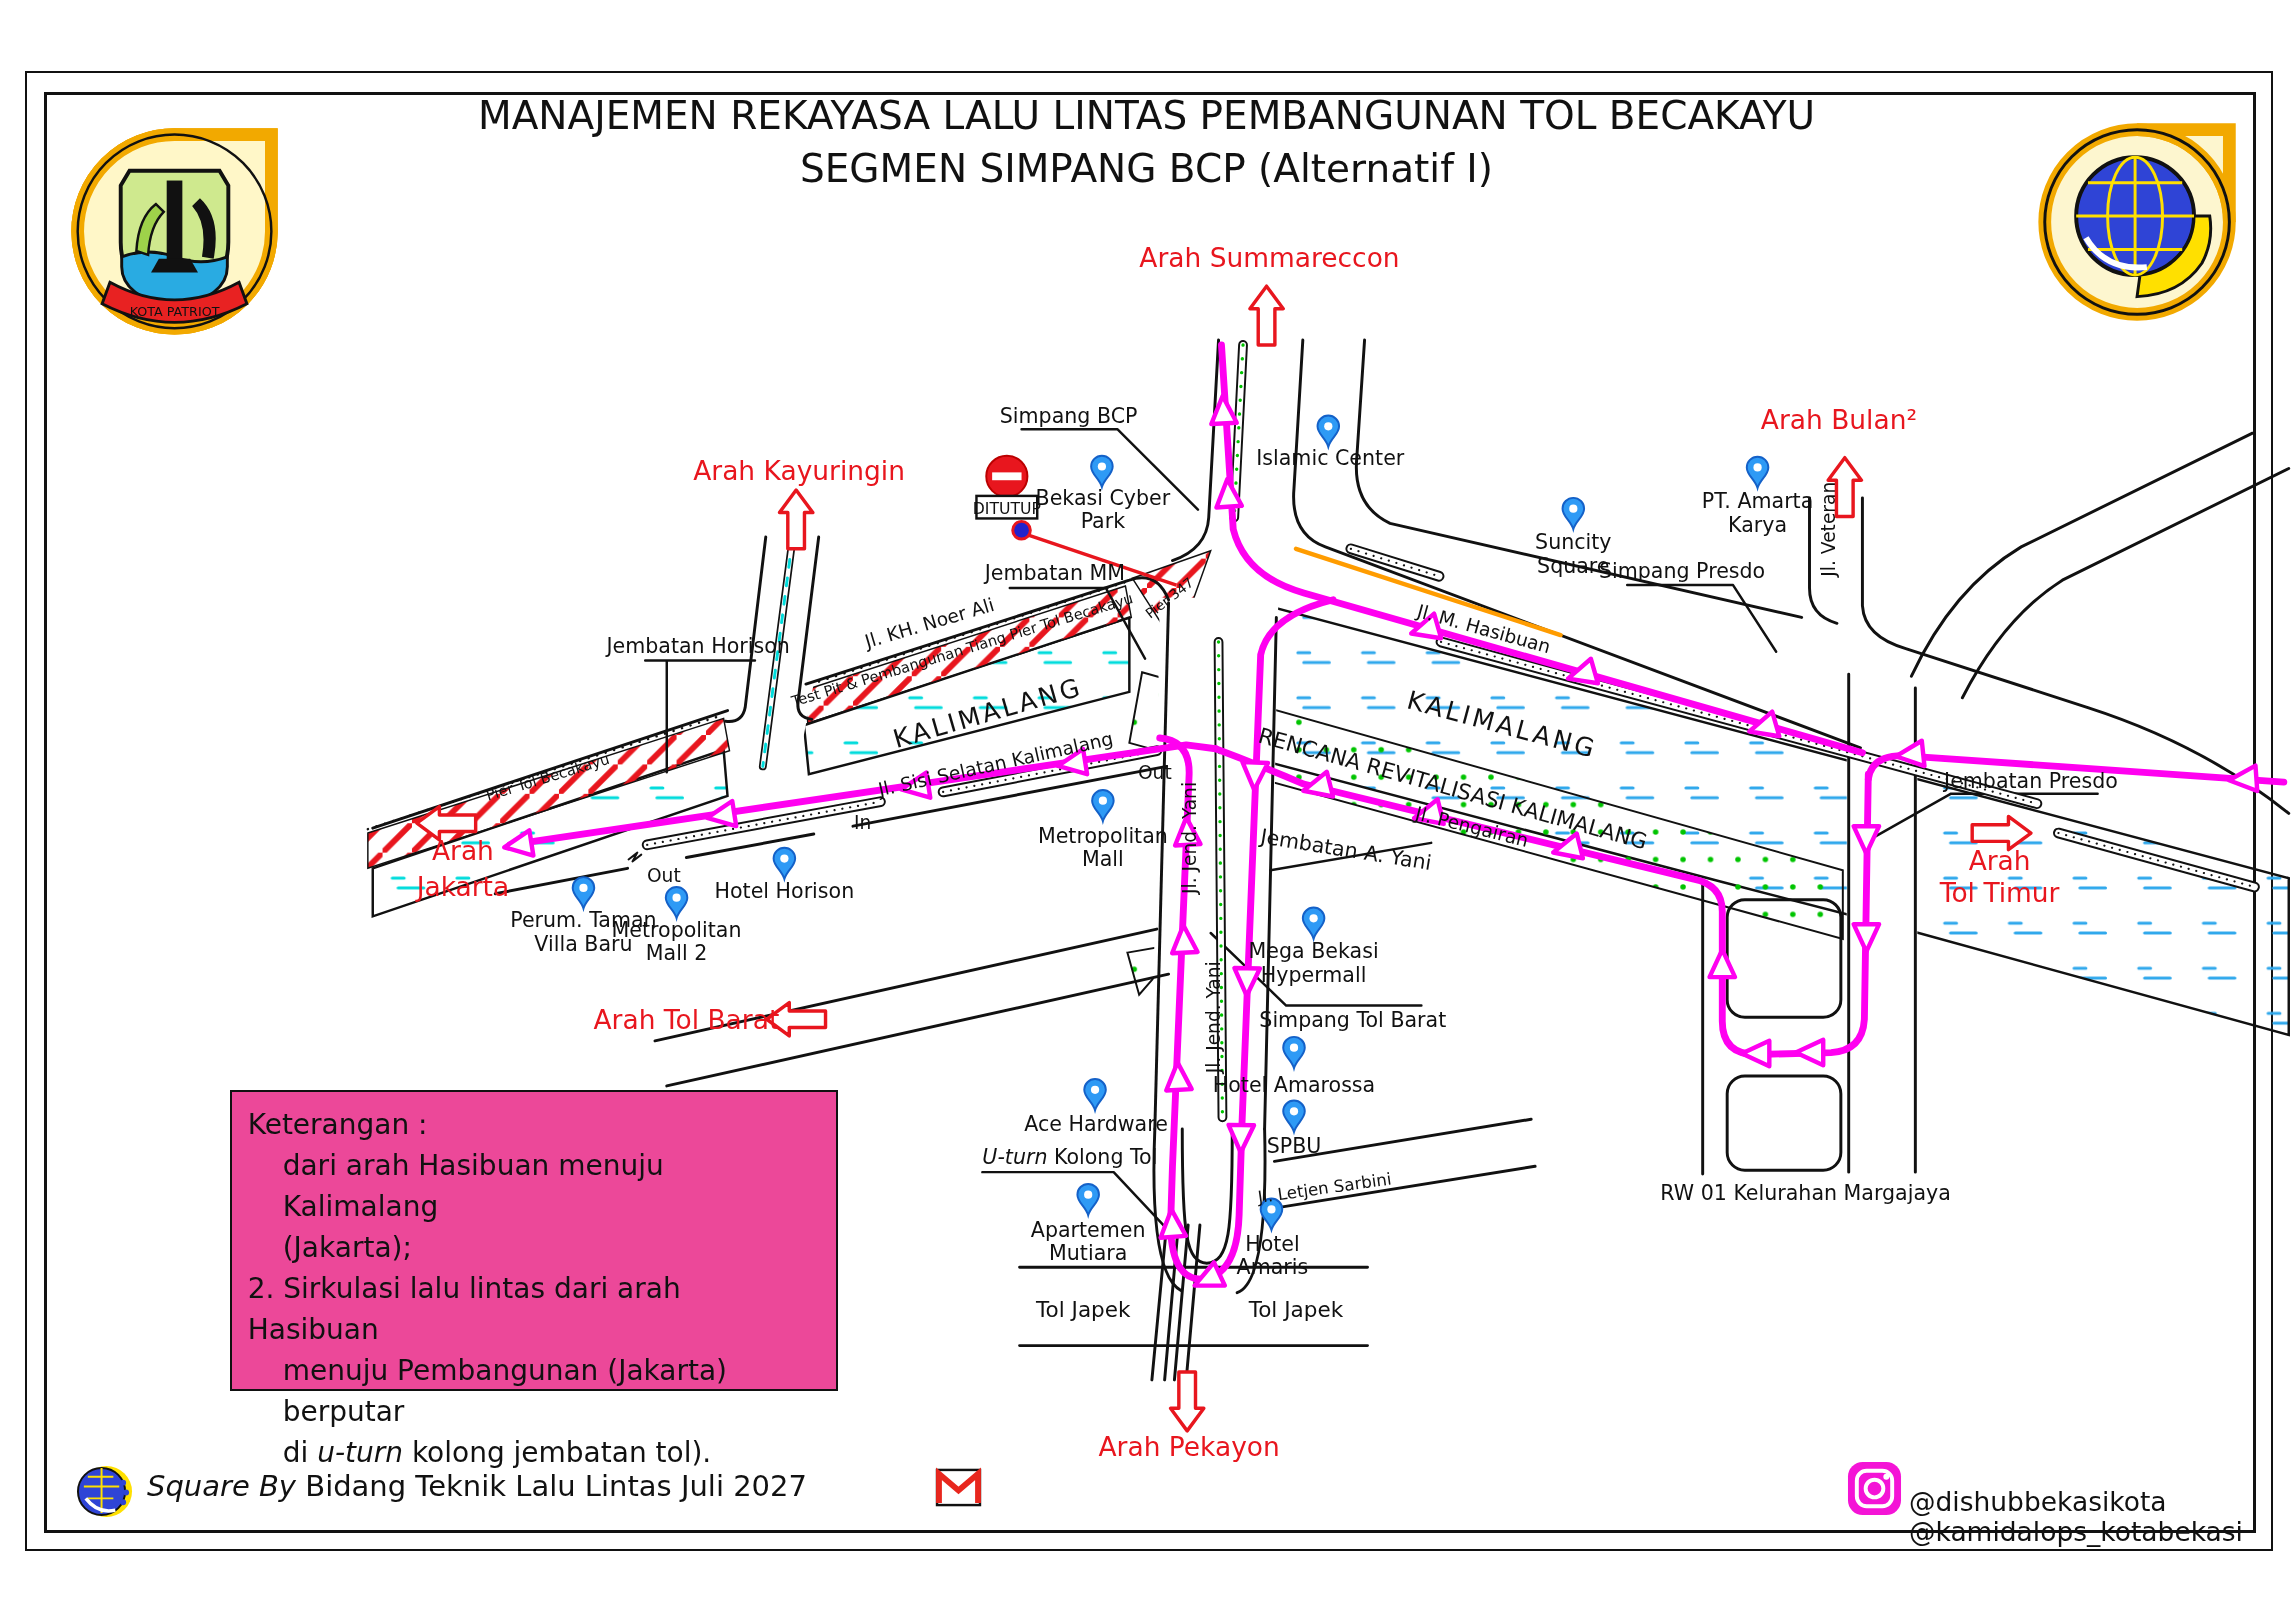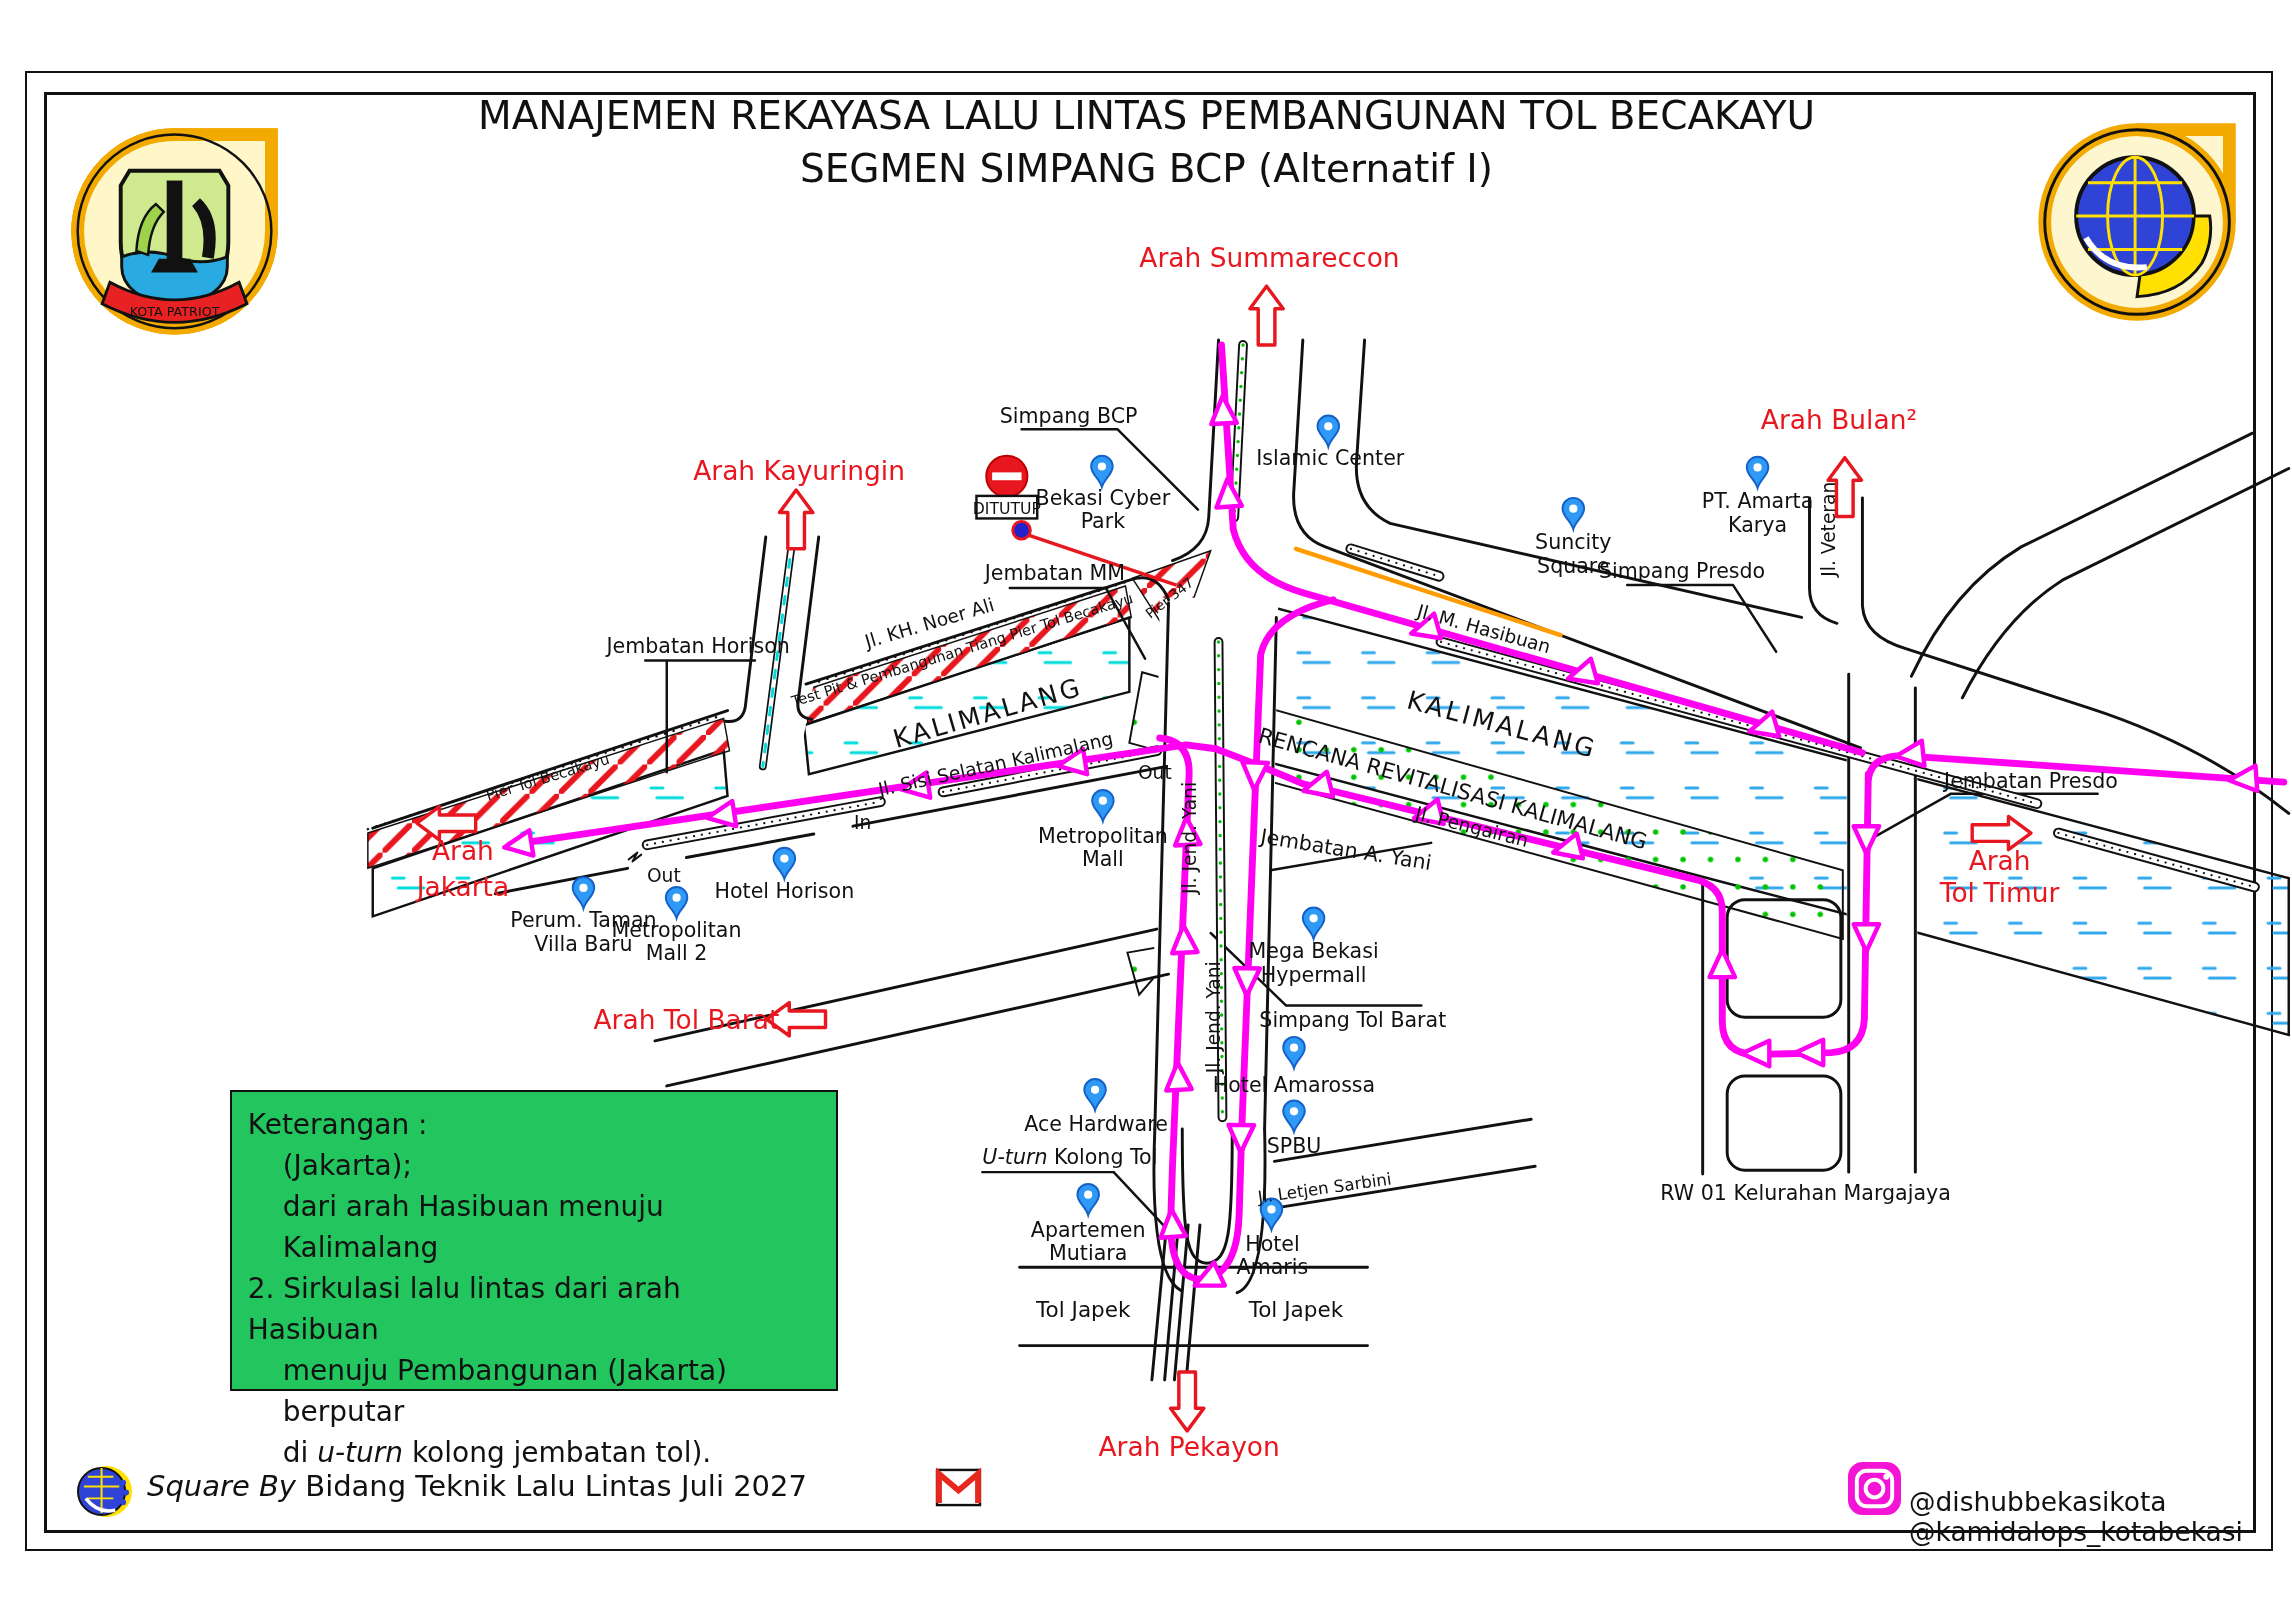--- a/index.html
+++ b/index.html
@@ -10,21 +10,21 @@
   .title{position:absolute;left:50%;top:90px;transform:translateX(-50%);text-align:center;
          font-size:39px;line-height:1.35;white-space:nowrap;color:#111;}
   svg{position:absolute;left:0;top:0;}
   text{font-family:"DejaVu Sans","Liberation Sans",sans-serif;fill:#111;}
   .lbl{font-size:21px;}
   .lbl-s{font-size:19px;}
   .lbl-xs{font-size:15px;}
   .red-lbl{fill:#e8161e;font-size:27px;}
   .big{font-size:26px;letter-spacing:3px;}
   .legend{position:absolute;left:230px;top:1090px;width:608px;height:301px;border:2.9px solid #111;
-          box-sizing:border-box;padding:11.8px 15.7px;font-size:28px;line-height:41px;background:#22c55e;}
+          box-sizing:border-box;padding:11.8px 15.7px;font-size:28px;line-height:41px;background:#ec4899;}
   .legend .pad{padding-left:35px;}
   .footer{position:absolute;left:0;top:1457px;width:2293px;height:71px;font-size:29px;}
   .footer .item{position:absolute;white-space:nowrap;}
   .it{font-style:italic;}
   .ig-handles{font-size:26.5px;line-height:30px;margin-top:28px;}
 </style>
 </head>
 <body>
 
 <div id="page">
@@ -313,22 +313,22 @@
       <use href="#barrow" transform="translate(2042,850) rotate(90)"></use>
       <text class="red-lbl" x="2040" y="888" text-anchor="middle">Arah</text>
       <text class="red-lbl" x="2040" y="920" text-anchor="middle">Tol Timur</text>
       <use href="#barrow" transform="translate(1211,1430) rotate(180)"></use>
       <text class="red-lbl" x="1213" y="1486" text-anchor="middle">Arah Pekayon</text>
     </g>
   </svg>
 
   <div class="legend">
     <div>Keterangan :</div>
+    <div class="pad">dari arah Hasibuan menuju Kalimalang</div>
     <div class="pad">(Jakarta);</div>
-    <div class="pad">dari arah Hasibuan menuju Kalimalang</div>
     <div>2. Sirkulasi lalu lintas dari arah Hasibuan</div>
     <div class="pad">menuju Pembangunan (Jakarta) berputar</div>
     <div class="pad"><span>di </span><span class="it">u-turn</span><span> kolong jembatan tol).</span></div>
   </div>
 
   <div class="footer">
     <svg class="item" style="left:76px;top:5.9px" width="57" height="57" viewBox="0 0 58 58">
       <circle cx="31" cy="29" r="26" fill="#ffe000"></circle>
       <circle cx="26" cy="29" r="24" fill="#2f44d6" stroke="#111" stroke-width="2"></circle>
       <path d="M8,24 h36 M12,14 h26 M12,36 h26 M26,5 v46" stroke="#ffe000" stroke-width="2" fill="none"></path>

